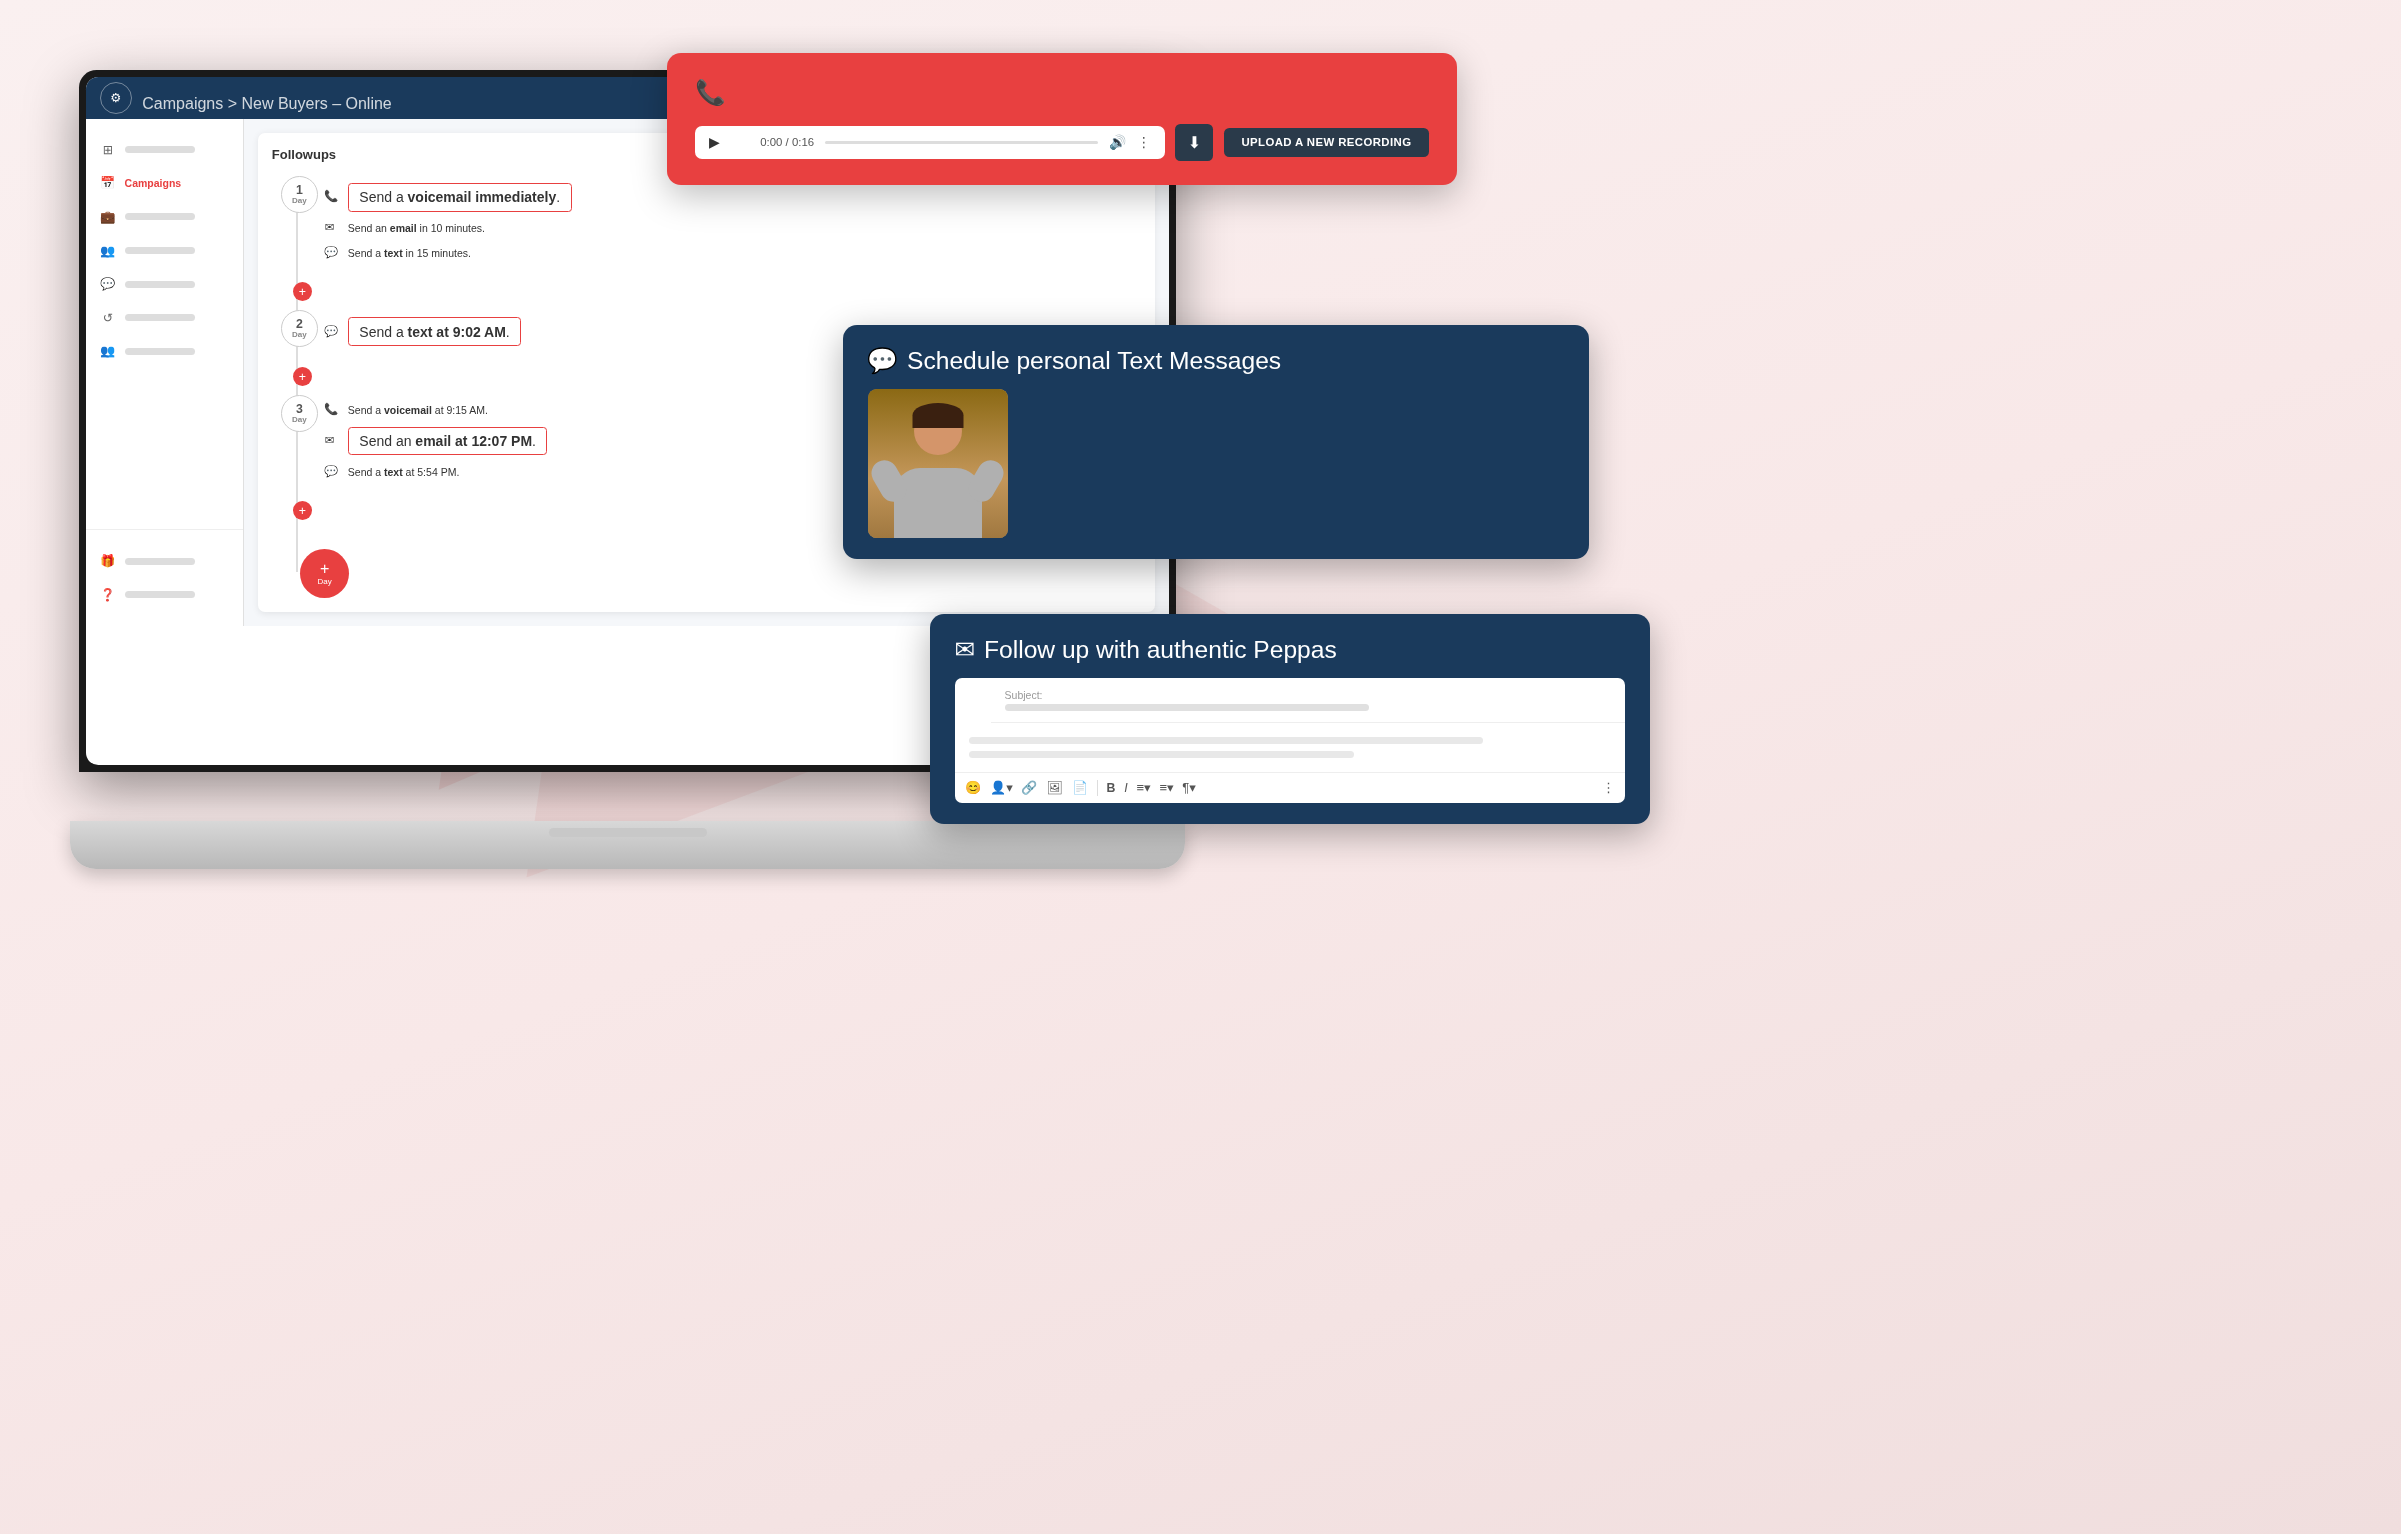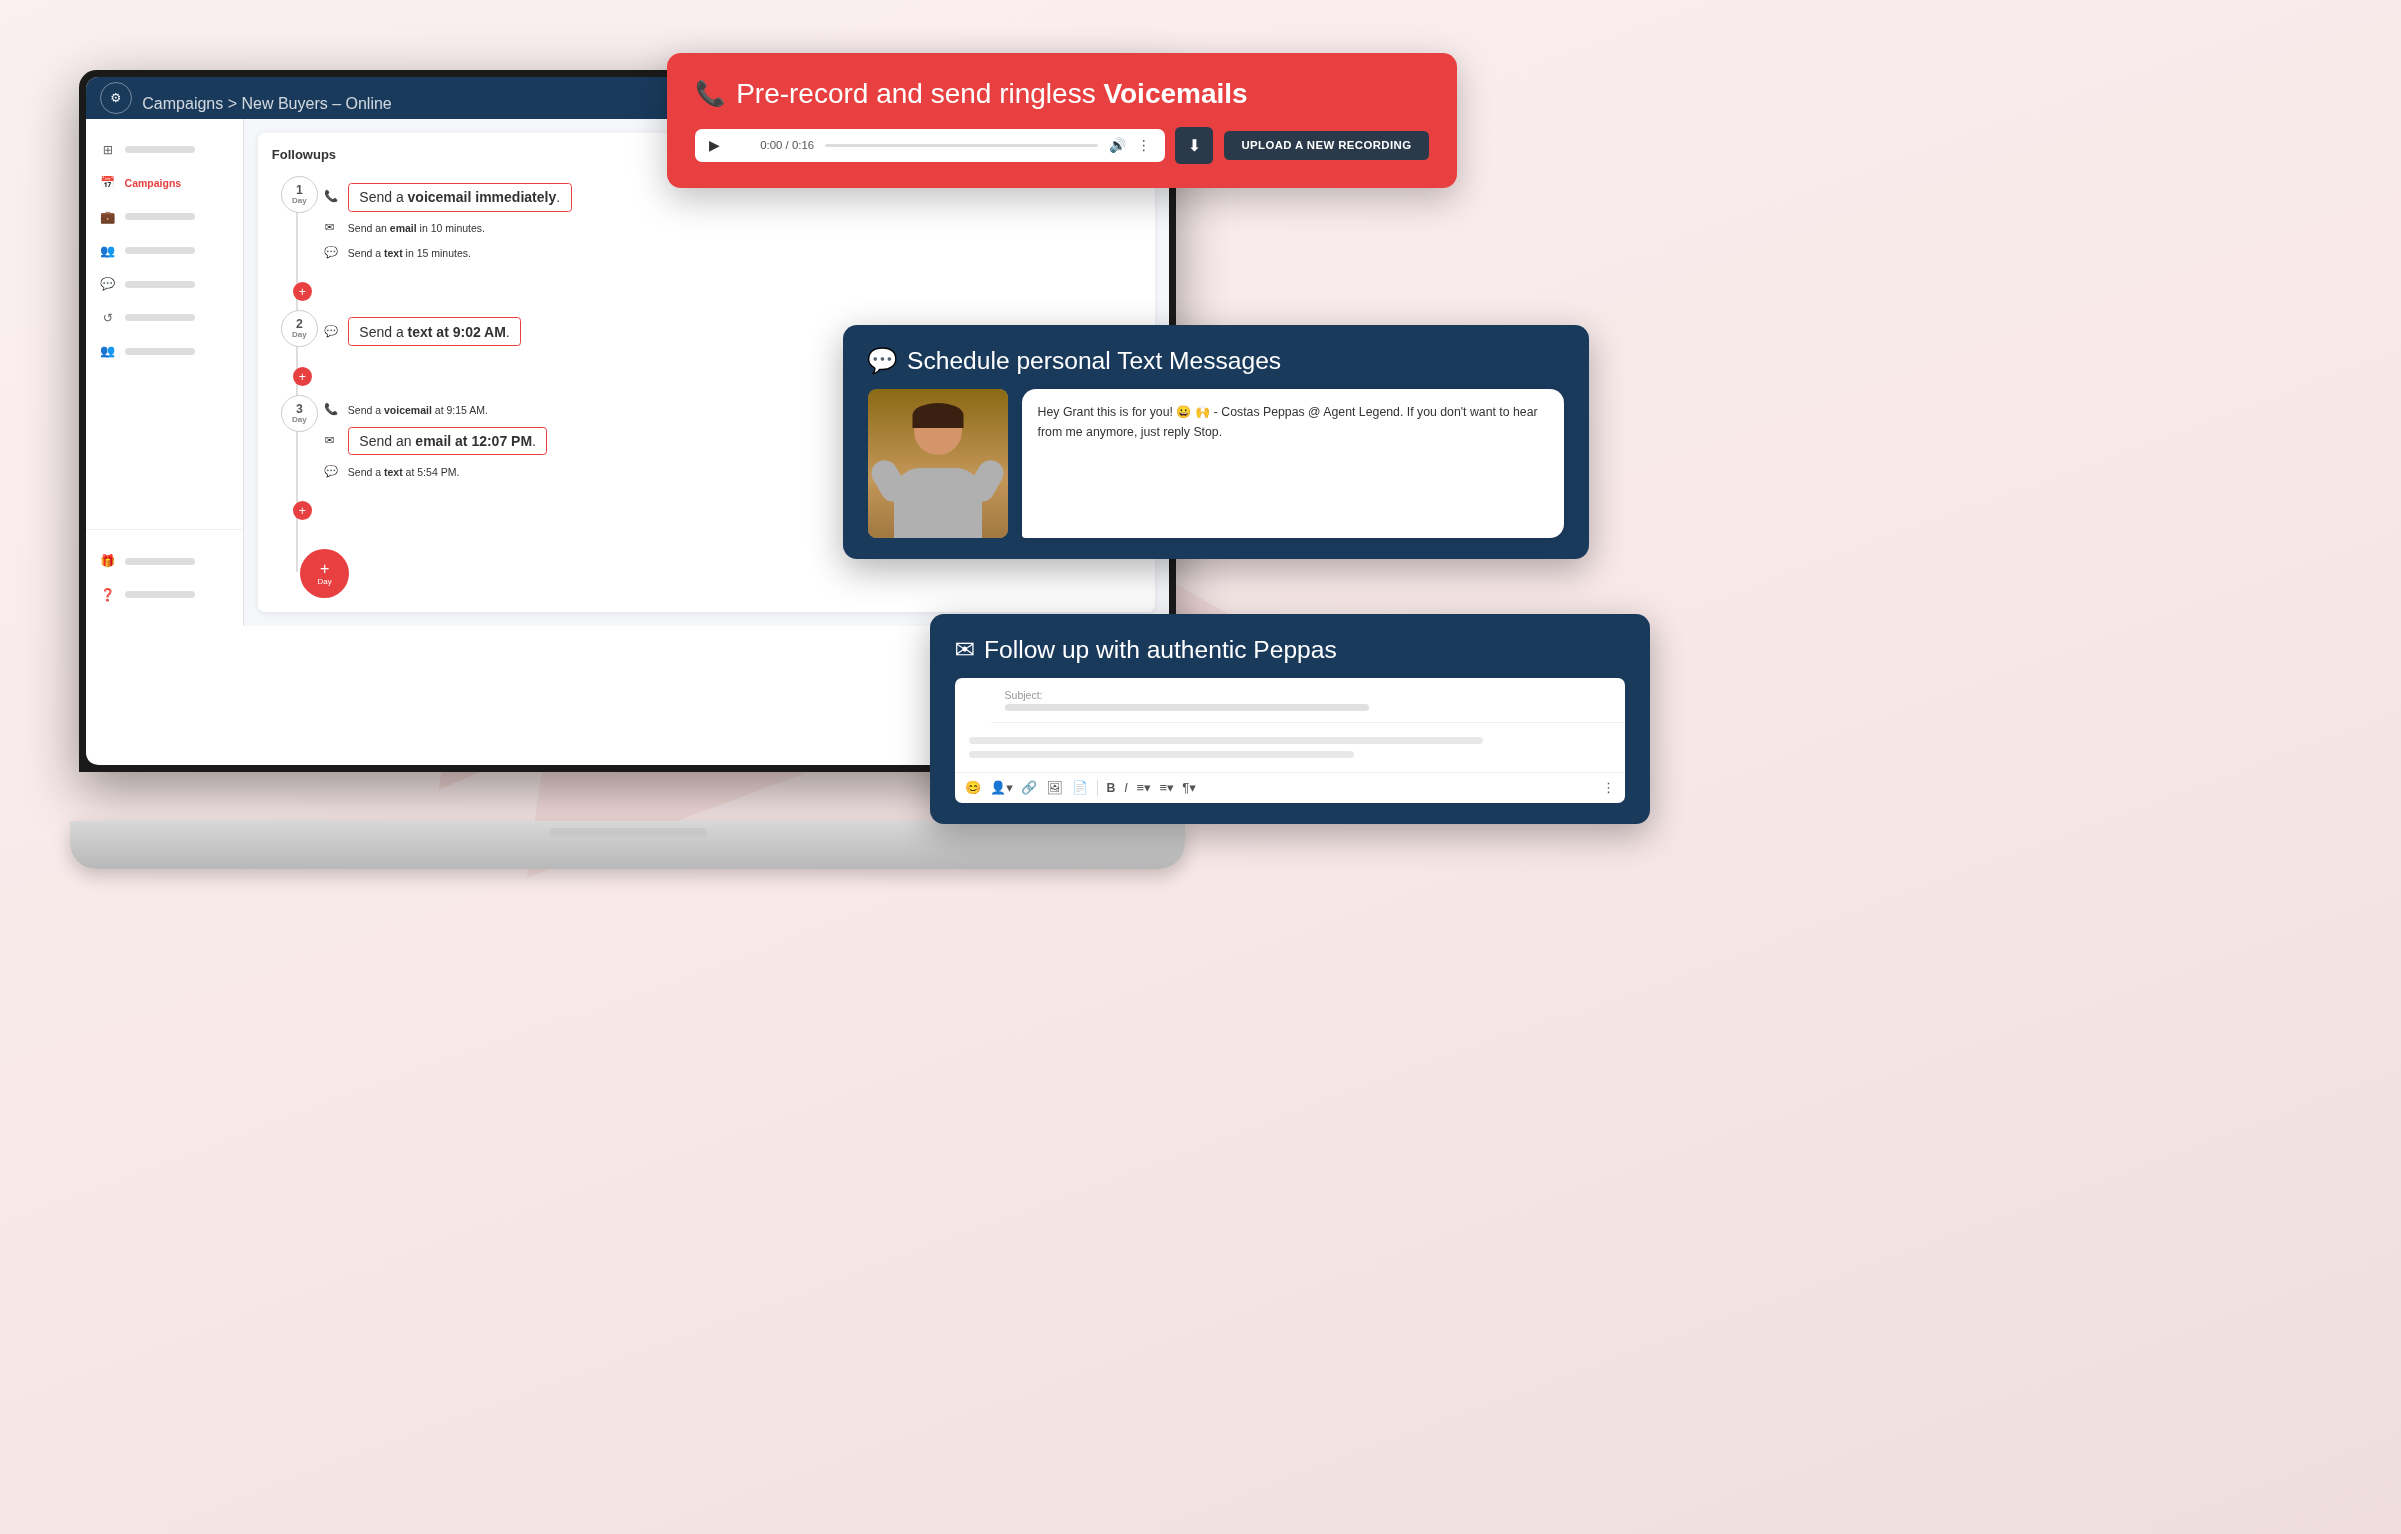--- a/index.html
+++ b/index.html
@@ -632,23 +632,20 @@
   </div>
 
   <div style="position:absolute;bottom:-44px;left:0;width:1115px;height:48px;background:linear-gradient(180deg,#d8d8d8 0%,#b8b8b8 100%);border-radius:0 0 26px 26px;box-shadow:0 7px 17.6px rgba(0,0,0,0.2);">
     <div style="position:absolute;top:7px;left:50%;transform:translateX(-50%);width:158px;height:8.8px;background:#c8c8c8;border-radius:4.4px;"></div>
   </div>
 </div>
 
 <div class="card-voicemail" style="position:absolute;top:53px;left:667px;width:790px;z-index:20;">
   <div class="card-title">
     <span class="icon-circle">📞</span>
-    <span>
-      Pre-record and send ringless <span class="bold">Voicemails</span>
-    </span>
   </div>
   <div class="card-voicemail-actions">
     <div class="audio-player">
       <span class="play-btn">▶</span>
       <span class="time-display">0:00 / 0:16</span>
       <div class="progress-bar-container">
         <div class="progress-fill"></div>
       </div>
       <span class="volume-icon">🔊</span>
       <span class="dots-icon">⋮</span>
@@ -676,26 +673,20 @@
 
         <div style="position:absolute;top:17.6px;left:50%;transform:translateX(-50%);width:48px;height:48px;background:#d4956a;border-radius:50%;"></div>
 
         <div style="position:absolute;top:14px;left:50%;transform:translateX(-50%);width:51px;height:24.6px;background:#3a2010;border-radius:50% 50% 0 0;"></div>
 
         <div style="width:88px;height:70px;background:#b0b0b0;border-radius:26px 26px 0 0;margin-bottom:0;"></div>
 
         <div style="position:absolute;top:70px;left:8.8px;width:26px;height:44px;background:#b0b0b0;border-radius:13px;transform:rotate(-30deg);"></div>
         <div style="position:absolute;top:70px;right:8.8px;width:26px;height:44px;background:#b0b0b0;border-radius:13px;transform:rotate(30deg);"></div>
       </div>
-    </div>
-    <div class="text-bubble">
-      <span>Hey Grant this is for you! 😀 🙌
-- Costas Peppas @ Agent Legend.
-If you don't want to hear from me
-anymore, just reply Stop.</span>
     </div>
   </div>
 </div>
 
 <div class="card-email" style="position:absolute;top:614px;left:930px;width:720px;z-index:18;">
   <div class="card-email-title">
     <span>✉</span>
     <span>
       Follow up with authentic <span class="bold">Peppas</span>
     </span>

